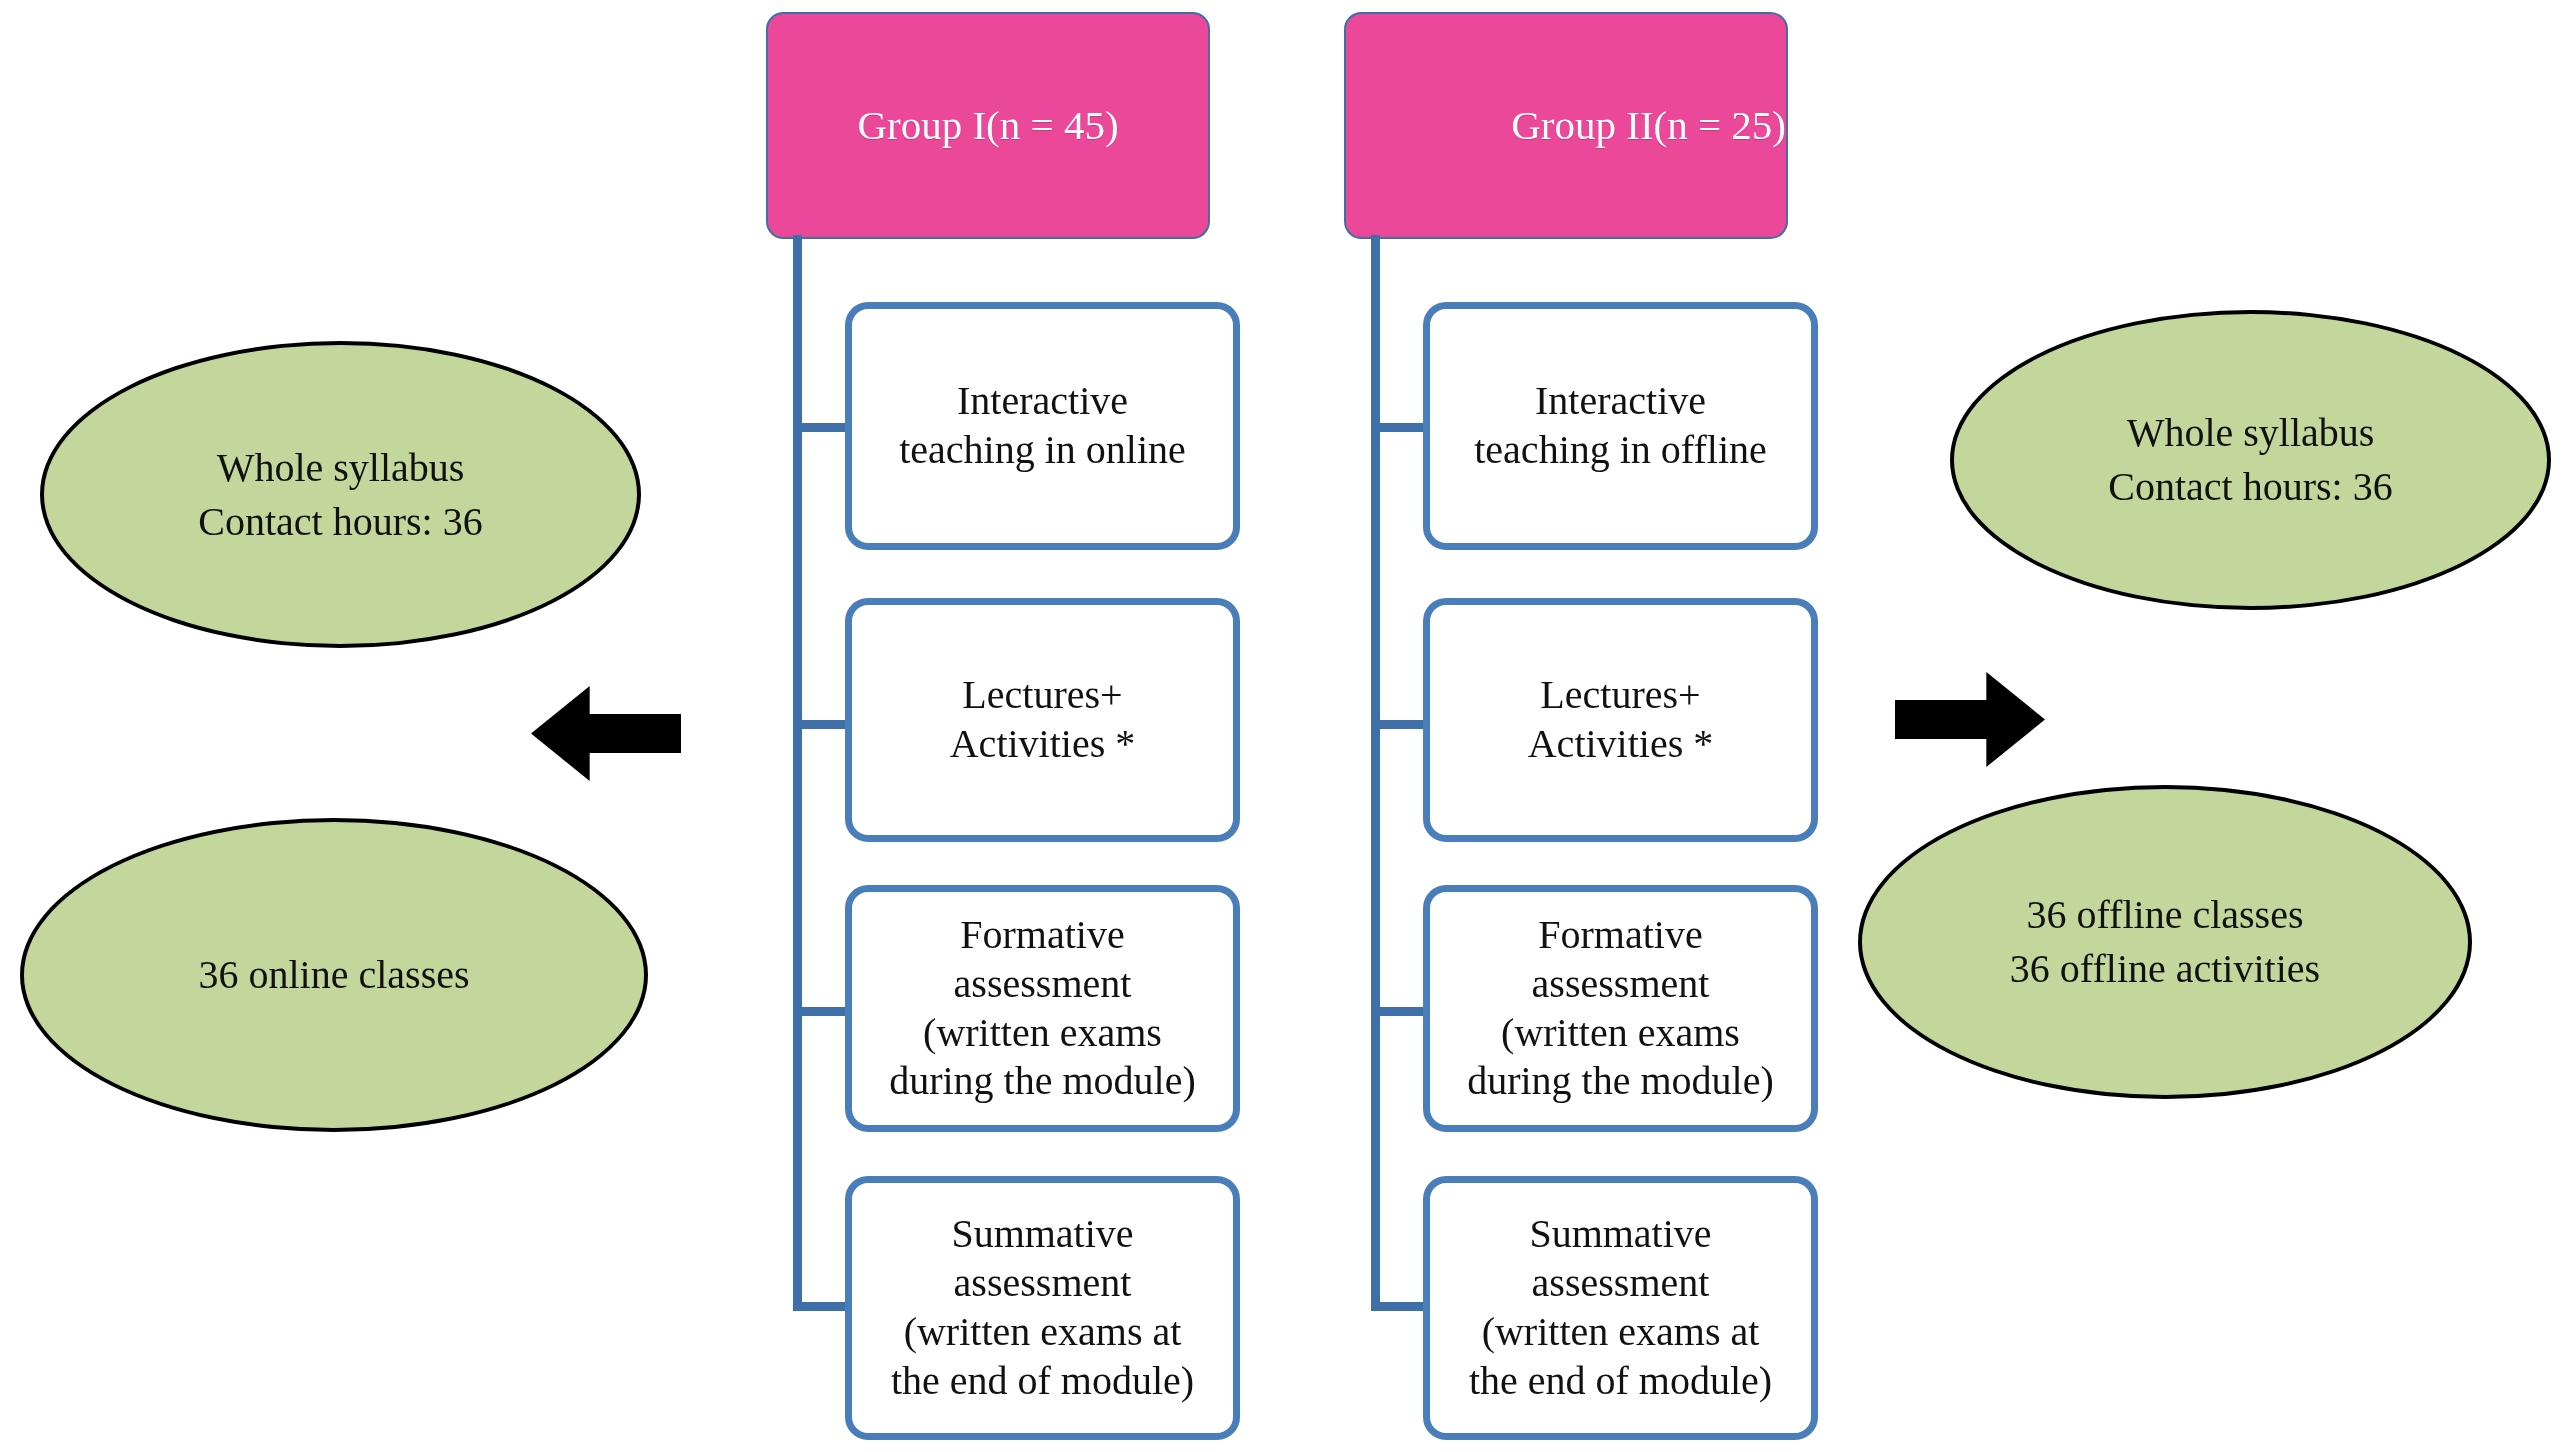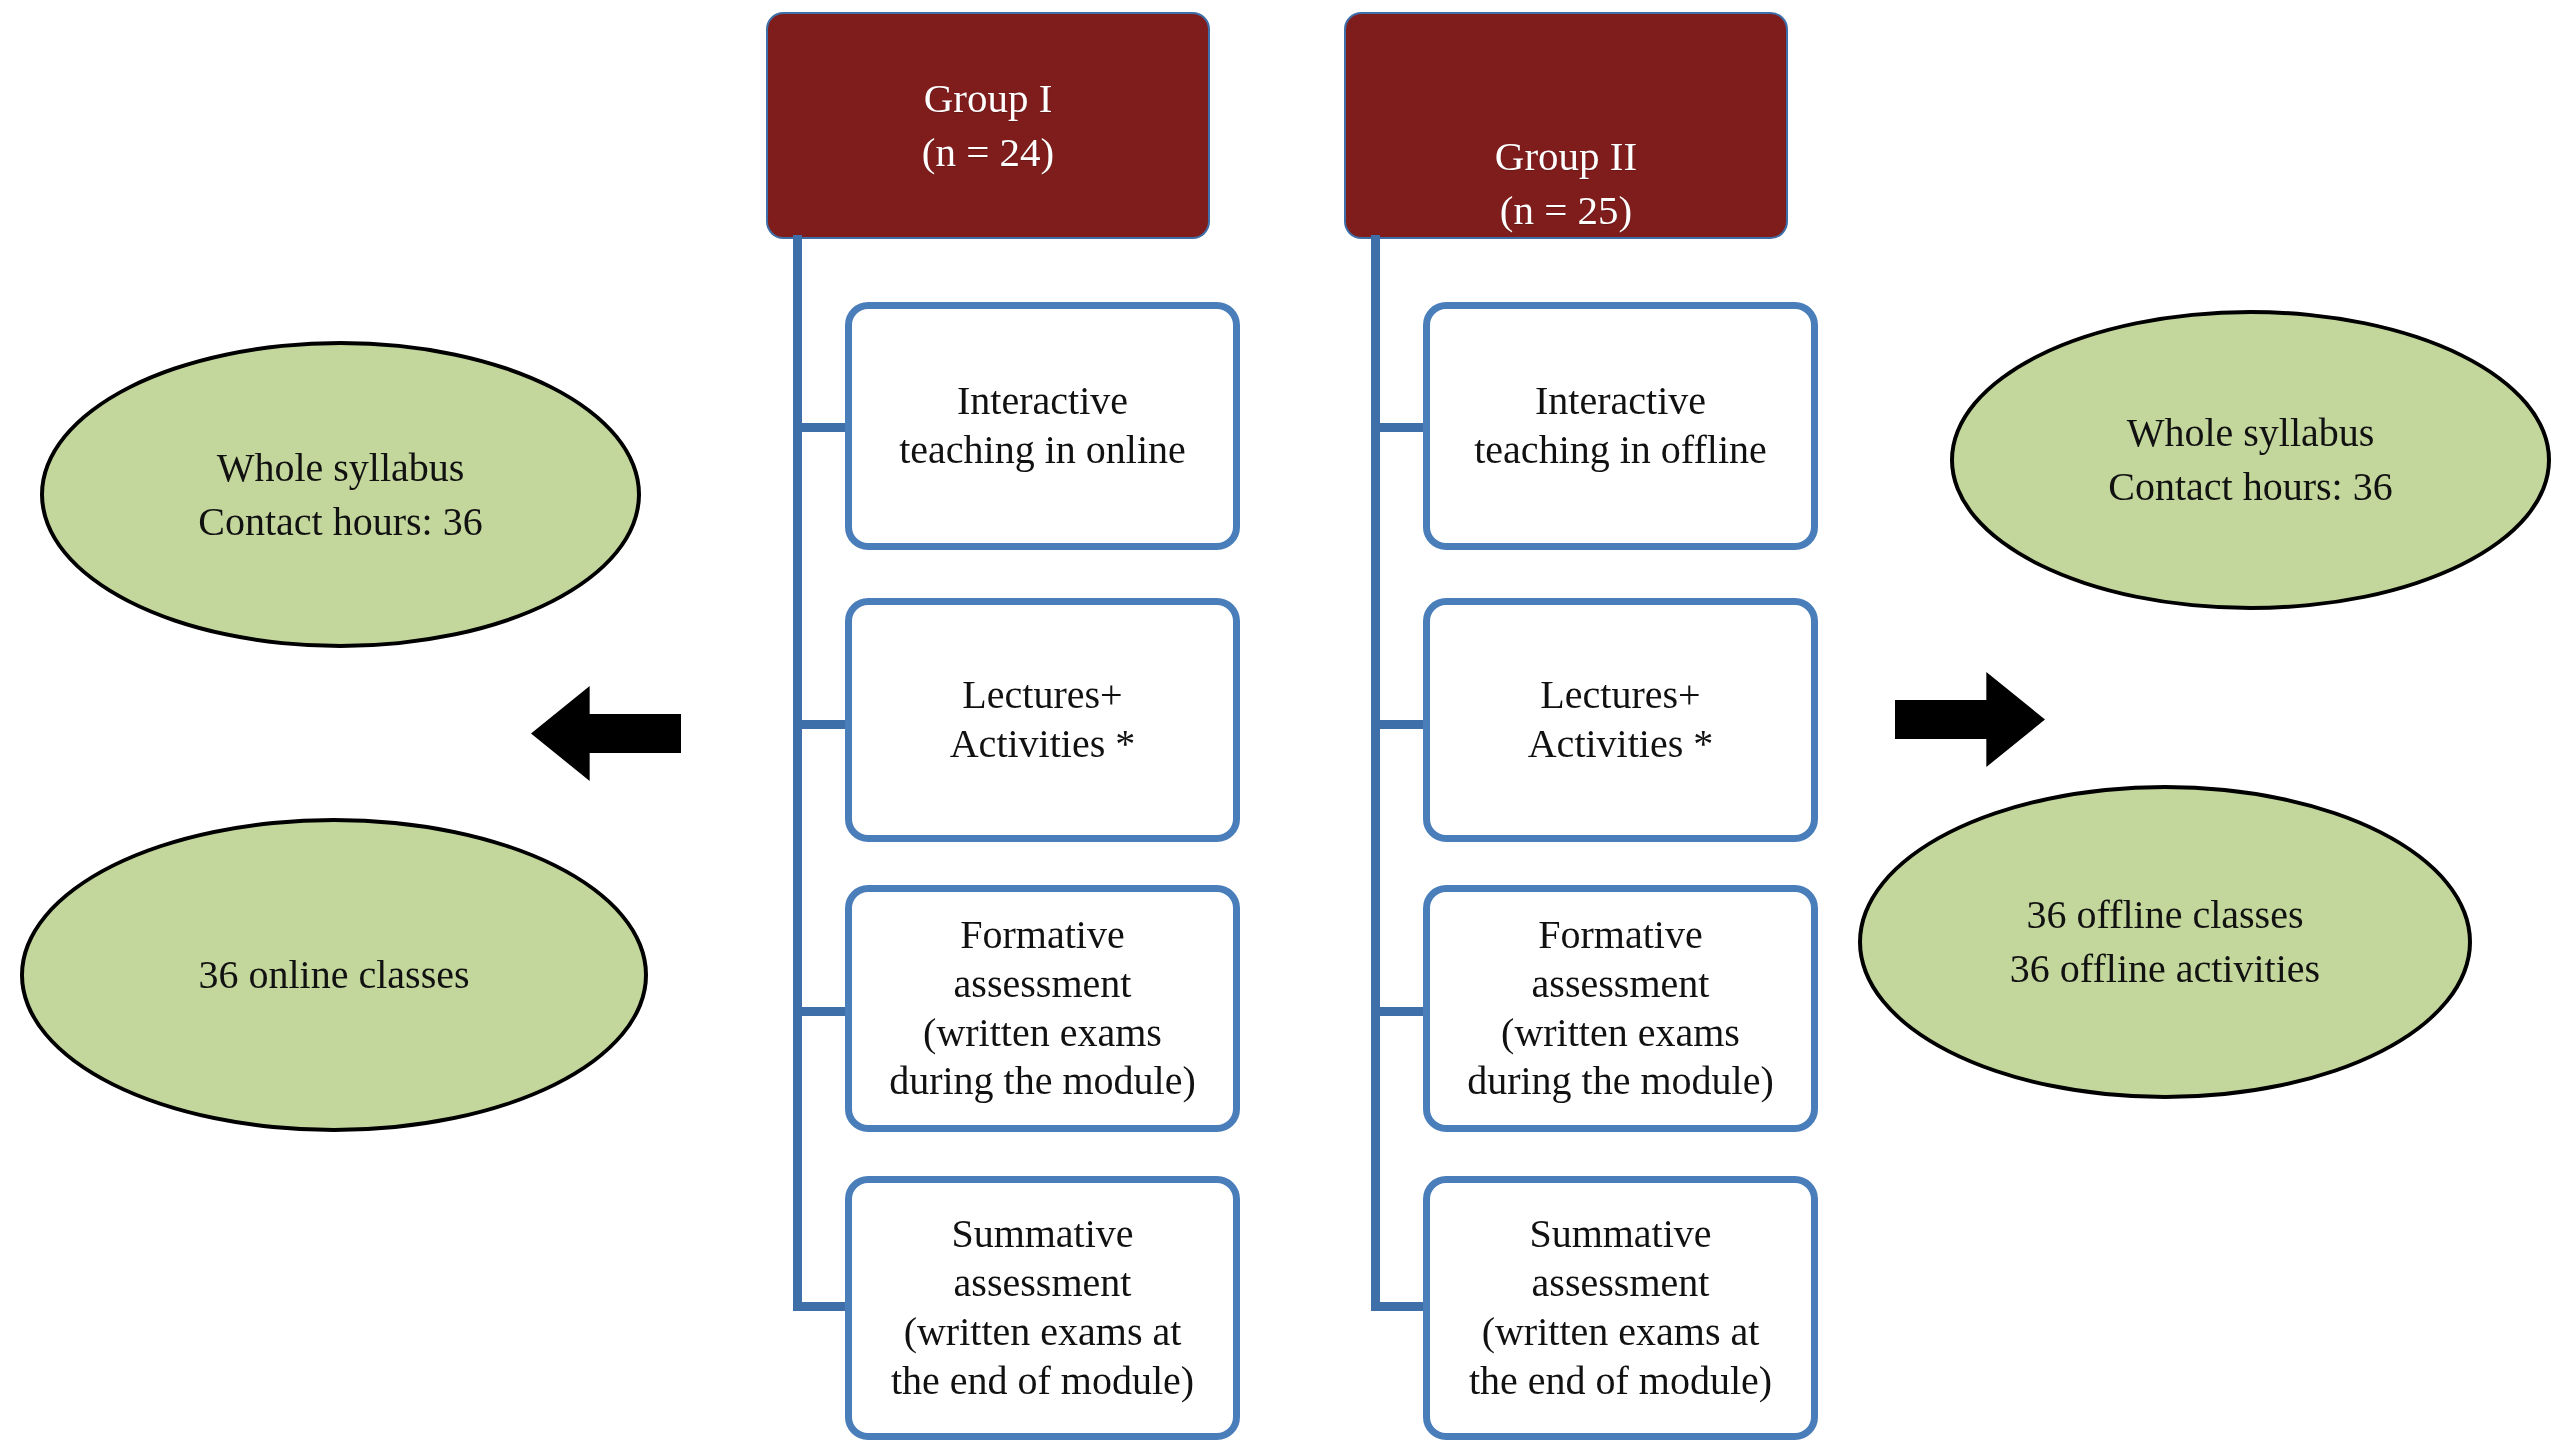--- a/index.html
+++ b/index.html
@@ -14,26 +14,25 @@
     height: 1453px;
     background: #ffffff;
     overflow: hidden;
     font-family: "Liberation Serif", "DejaVu Serif", serif;
   }
 
   
   .group-box {
     position: absolute;
     box-sizing: border-box;
-    background: #7f1d1d;
+    background: #ec4899;
     border: 2.7px solid #3f6fa8;
     border-radius: 17.4px;
     color: #ffffff;
     display: flex;
-    flex-direction: column;
     align-items: center;
     justify-content: center;
     line-height: 1.30;
     font-size: 41px;
     text-align: center;
     text-shadow: 0 0.7px 0.7px rgba(0,0,0,.18);
   }
   .group-box .ln { display: block; }
 
   
@@ -103,21 +102,21 @@
   </div>
 
   <div class="block-arrow" style="left:531px; top:682px; width:150px; height:103px;">
     <svg viewBox="0 0 225 155" preserveAspectRatio="none" aria-hidden="true">
       <polygon points="0,77.5 88,6 88,48 225,48 225,107 88,107 88,149" fill="#000000"></polygon>
     </svg>
   </div>
 
   <div class="group-box" style="left:766px; top:12px; width:444px; height:227px;">
     <span class="ln">Group I</span>
-    <span class="ln">(n = 24)</span>
+    <span class="ln">(n = 45)</span>
   </div>
 
   <div class="trunk" style="left:793px; top:235px; height:1075px;"></div>
 
   <div class="stub" style="left:793px; top:423px; width:60px;"></div>
   <div class="stub" style="left:793px; top:720px; width:60px;"></div>
   <div class="stub" style="left:793px; top:1007px; width:60px;"></div>
   <div class="stub" style="left:793px; top:1302px; width:60px;"></div>
 
   <div class="step-box" style="left:845px; top:302px; width:395px; height:248px;">

